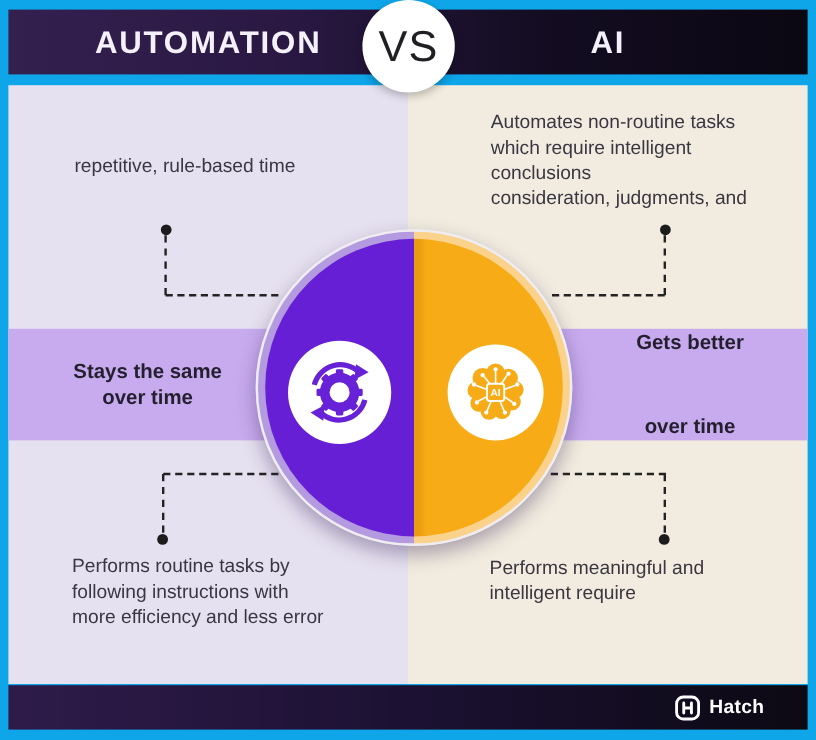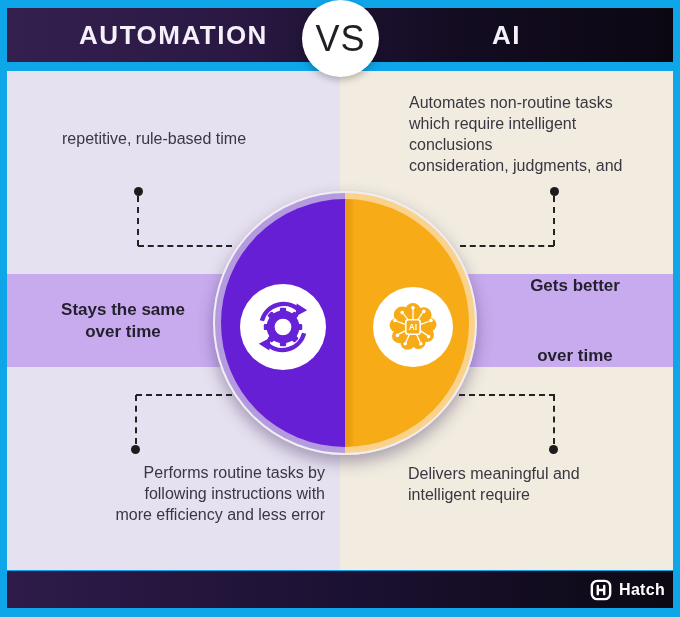--- a/index.html
+++ b/index.html
@@ -24,21 +24,21 @@
   }
   .vs-label{color:#1f1f24;font-size:36px;font-weight:400;letter-spacing:1px;}
   
   .body-left{position:absolute;left:7px;top:71px;width:333px;height:499px;background:#e6e1f0;z-index:0;}
   .body-right{position:absolute;left:340px;top:71px;width:333px;height:499px;background:#f1ecdf;z-index:0;}
   .band{position:absolute;left:7px;right:7px;top:274px;height:93px;background:#c7abee;z-index:1;}
   
   .txt{position:absolute;z-index:2;color:#3a3742;font-size:16px;line-height:21px;}
   .txt-top-left{left:62px;top:128px;width:225px;}
   .txt-top-right{left:409px;top:92px;width:245px;}
-  .txt-bottom-left{left:60px;top:462px;width:265px;text-align:right;}
+  .txt-bottom-left{left:60px;top:462px;width:265px;}
   .txt-bottom-right{left:408px;top:463px;width:235px;}
   .band-label{
     position:absolute;z-index:2;top:290px;height:62px;width:190px;
     display:flex;flex-direction:column;align-items:center;justify-content:center;
     color:#241f2e;font-size:17px;font-weight:bold;line-height:22px;text-align:center;
   }
   .band-label-left{left:28px;}
   .band-label-right{left:480px;gap:48px;}
   
   .dot{position:absolute;width:9px;height:9px;border-radius:50%;background:#1c1c1c;z-index:2;}
@@ -59,21 +59,21 @@
     position:absolute;border-radius:50%;background:#ffffff;
     display:flex;align-items:center;justify-content:center;
   }
   .icon-disc-left{left:19px;top:85px;width:86px;height:86px;}
   .icon-disc-right{left:152px;top:88px;width:80px;height:80px;}
   
   .footer{
     position:absolute;left:7px;right:7px;top:571px;height:37px;
     background:linear-gradient(90deg,#2e1b4a 0%,#1a1030 55%,#0c0913 100%);
     display:flex;align-items:center;justify-content:flex-end;
-    padding-right:8px;box-sizing:border-box;z-index:4;
+    padding-right:36px;box-sizing:border-box;z-index:4;
   }
   .brand{display:flex;align-items:center;gap:7px;}
   .brand-name{color:#ffffff;font-size:16px;font-weight:bold;letter-spacing:0.3px;}
 </style>
 </head>
 <body>
 
 <div class="stage">
 
   <div class="header">
@@ -103,21 +103,21 @@
     <div>consideration, judgments, and</div>
   </div>
 
   <div class="txt txt-bottom-left">
     <div>Performs routine tasks by</div>
     <div>following instructions with</div>
     <div>more efficiency and less error</div>
   </div>
 
   <div class="txt txt-bottom-right">
-    <div>Delivers meaningful and</div>
+    <div>Performs meaningful and</div>
     <div>intelligent require</div>
   </div>
 
   <div class="band-label band-label-left">
     <div>Stays the same</div>
     <div>over time</div>
   </div>
   <div class="band-label band-label-right">
     <div>Gets better</div>
     <div>over time</div>

